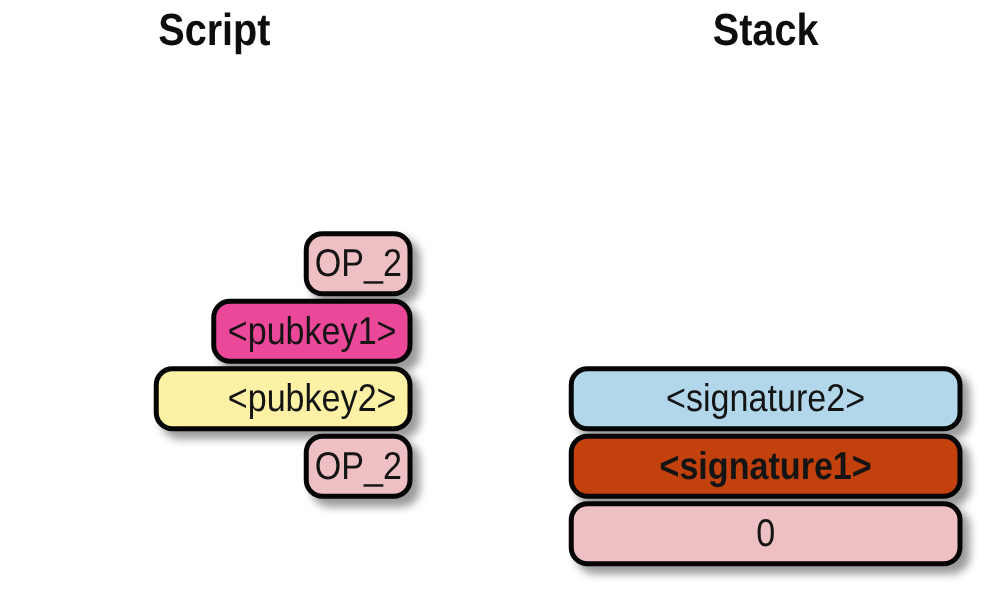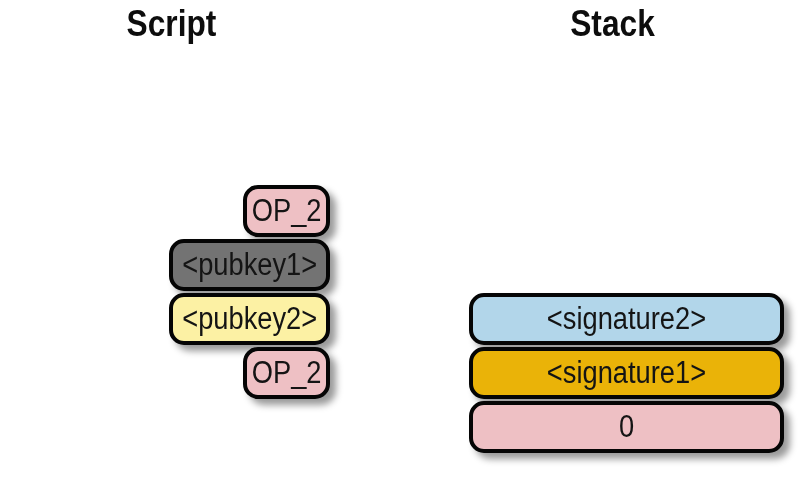--- a/index.html
+++ b/index.html
@@ -30,21 +30,21 @@
   }
   .title-script { left: 13px; width: 317px; }
   .title-stack  { left: 455px; width: 315px; }
 
   .col {
     position: absolute;
     display: flex;
     flex-direction: column;
   }
   .script-col { left: 13px;  top: 185px; width: 317px; align-items: flex-end; }
-  .stack-col  { left: 469px; top: 293px; width: 315px; }
+  .stack-col  { left: 455px; top: 293px; width: 315px; }
 
   .box {
     box-sizing: border-box;
     height: 52px;
     margin-bottom: 2px;
     border: 4.5px solid #050505;
     border-radius: 15px;
     box-shadow: 6px 6px 7px rgba(0,0,0,0.40);
     display: flex;
     align-items: center;
@@ -66,36 +66,36 @@
 <div class="canvas">
 
   <div class="col-title title-script">Script</div>
 
   <div class="col-title title-stack">Stack</div>
 
   <div class="col script-col">
     <div class="box" style="background: rgb(238, 192, 196);">
       <span class="box-label">OP_2</span>
     </div>
-    <div class="box" style="background: #737373;">
+    <div class="box" style="background: #ec4899;">
       <span class="box-label">&lt;pubkey1&gt;</span>
     </div>
-    <div class="box" style="background: rgb(252, 241, 164);">
+    <div class="box" style="background: rgb(252, 241, 164); padding-left: 46px;">
       <span class="box-label">&lt;pubkey2&gt;</span>
     </div>
     <div class="box" style="background: rgb(238, 192, 196);">
       <span class="box-label">OP_2</span>
     </div>
   </div>
 
   <div class="col stack-col">
     <div class="box" style="background: rgb(178, 214, 234);">
       <span class="box-label">&lt;signature2&gt;</span>
     </div>
-    <div class="box" style="background: #eab308;">
+    <div class="box" style="background: #c2410c; font-weight: bold;">
       <span class="box-label">&lt;signature1&gt;</span>
     </div>
     <div class="box" style="background: rgb(238, 192, 196);">
       <span class="box-label">0</span>
     </div>
   </div>
 
 </div>
 
 </body></html>

